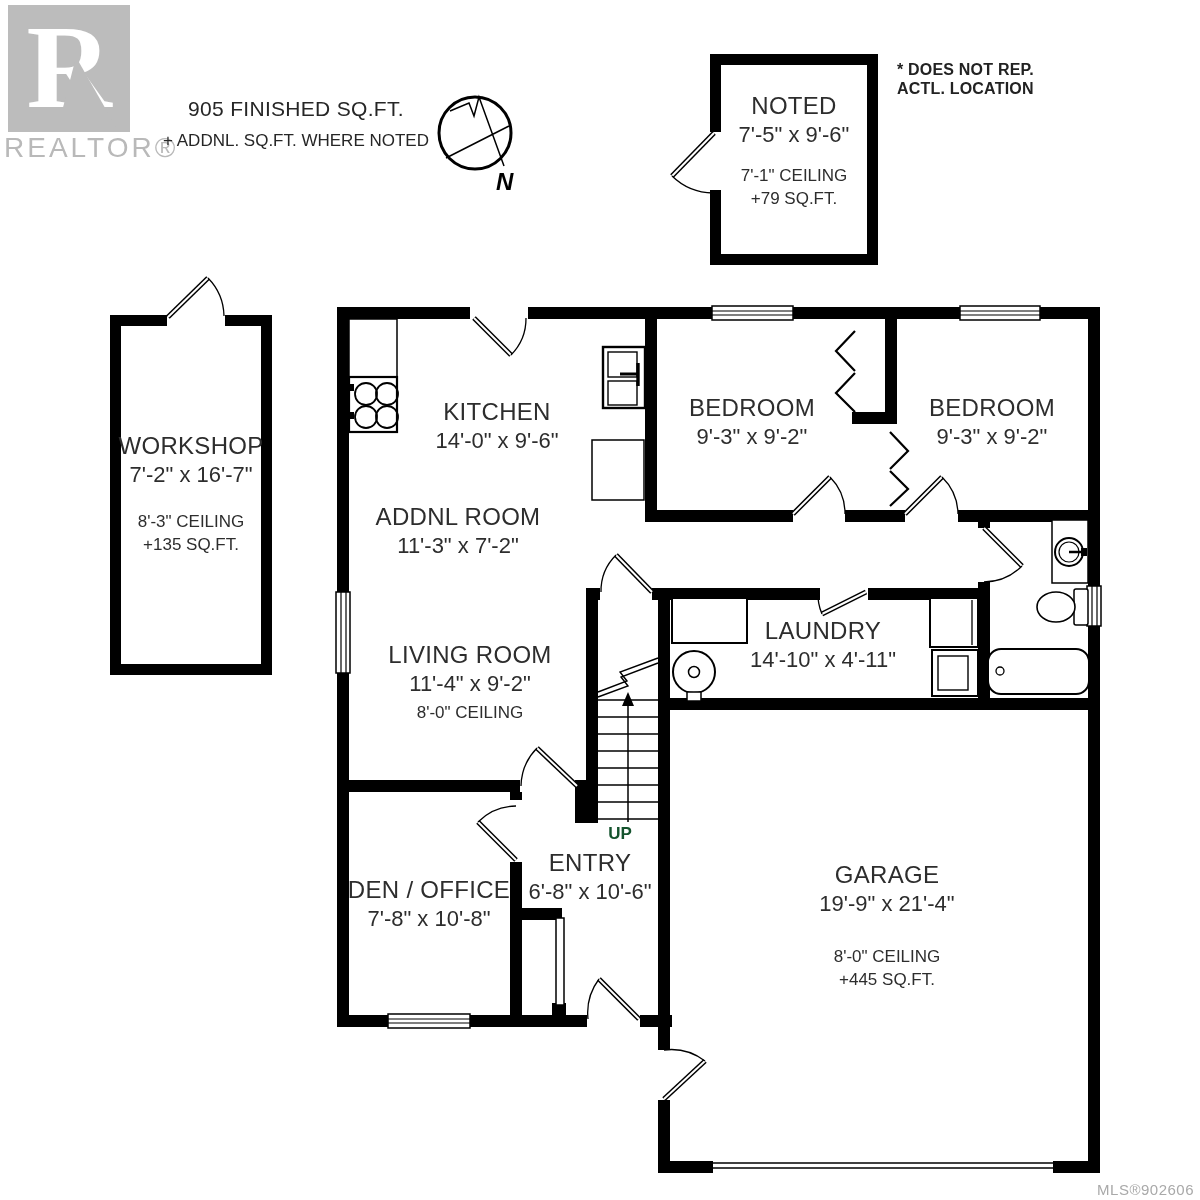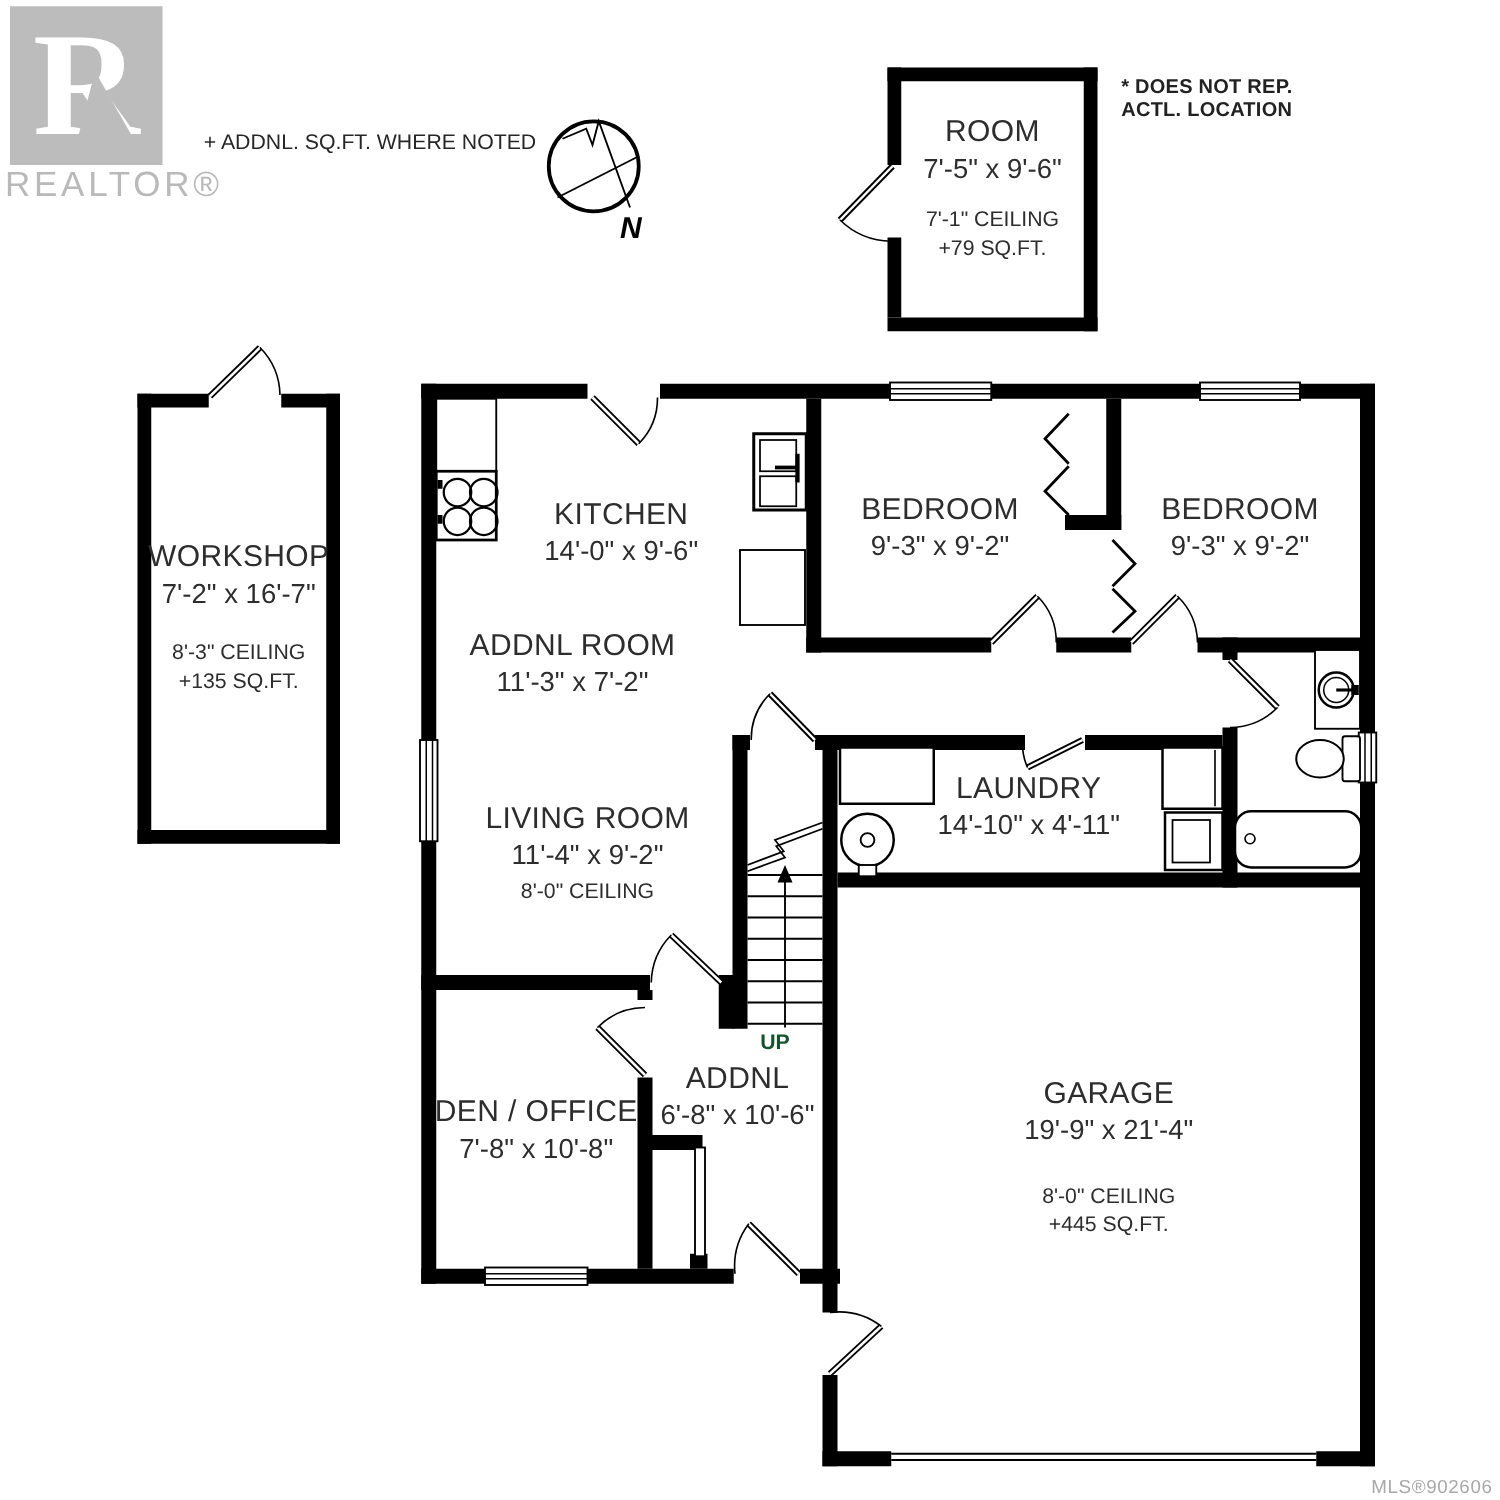--- a/index.html
+++ b/index.html
@@ -284,30 +284,31 @@
 
 <div class="logo">
   <svg width="122" height="127">
     <text x="61" y="102" text-anchor="middle" font-size="118" font-weight="bold" font-family="Liberation Serif, serif" fill="#ffffff">R</text>
     <polygon points="68,52 50,122 108,122" fill="#bcbcbc"></polygon>
   </svg>
 </div>
 <div class="logo-text">REALTOR®</div>
 
 <div class="title">
+  <span class="t2">905 FINISHED SQ.FT.</span>
   <span class="t3">+ ADDNL. SQ.FT. WHERE NOTED</span>
 </div>
 
 <div class="disclaimer">
   <span style="display:block">* DOES NOT REP.</span>
   <span style="display:block">ACTL. LOCATION</span>
 </div>
 
 <div class="lbl" style="left:794px;top:92px">
-  <span class="nm">ROOM</span>
+  <span class="nm">NOTED</span>
   <span class="dm">7'-5" x 9'-6"</span>
   <span class="sub mt18">7'-1" CEILING</span>
   <span class="sub2">+79 SQ.FT.</span>
 </div>
 
 <div class="lbl" style="left:191px;top:432px">
   <span class="nm">WORKSHOP</span>
   <span class="dm">7'-2" x 16'-7"</span>
   <span class="sub mt24">8'-3" CEILING</span>
   <span class="sub2">+135 SQ.FT.</span>
@@ -328,21 +329,21 @@
   <span class="dm">11'-4" x 9'-2"</span>
   <span class="sub mt6">8'-0" CEILING</span>
 </div>
 
 <div class="lbl" style="left:429px;top:876px">
   <span class="nm">DEN / OFFICE</span>
   <span class="dm">7'-8" x 10'-8"</span>
 </div>
 
 <div class="lbl" style="left:590px;top:849px">
-  <span class="nm">ADDNL</span>
+  <span class="nm">ENTRY</span>
   <span class="dm">6'-8" x 10'-6"</span>
 </div>
 
 <div class="lbl" style="left:752px;top:394px">
   <span class="nm">BEDROOM</span>
   <span class="dm">9'-3" x 9'-2"</span>
 </div>
 
 <div class="lbl" style="left:992px;top:394px">
   <span class="nm">BEDROOM</span>

